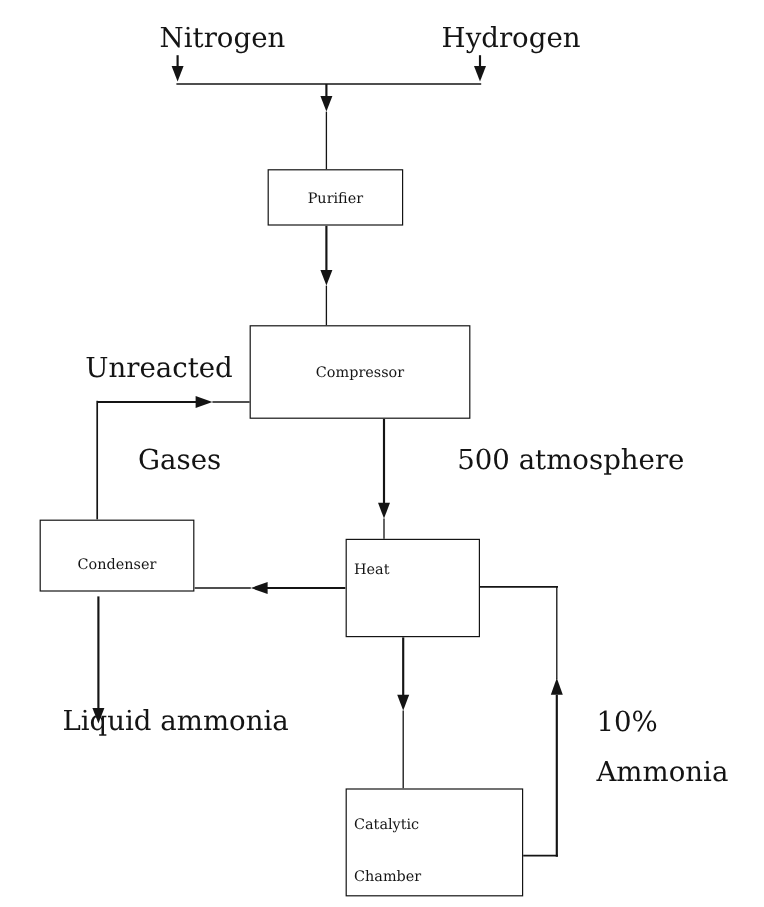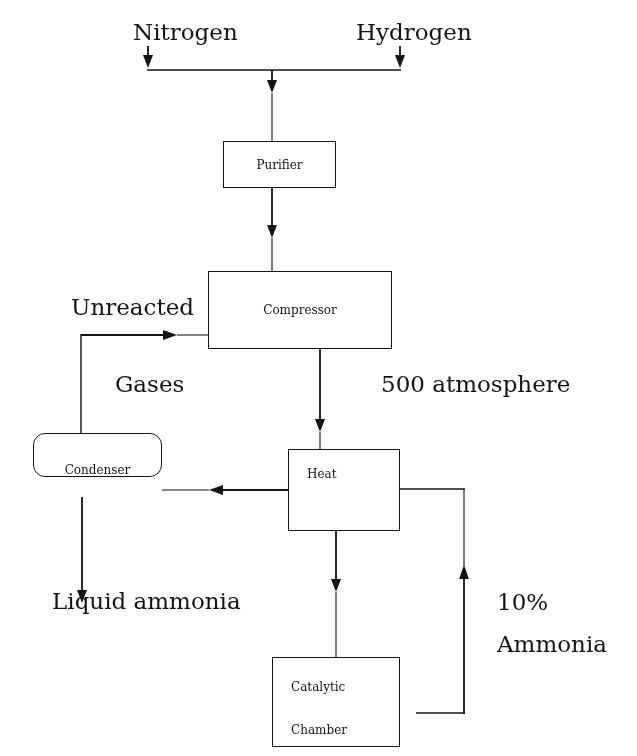--- a/index.html
+++ b/index.html
@@ -28,39 +28,39 @@
     border:1.5px solid var(--ink);
     box-sizing:border-box;
     font-size:12px;
     line-height:20px;
   }
   .node.center{
     display:flex;align-items:center;justify-content:center;
   }
   .node.twoline{
     line-height:43px;
-    padding-left:18px;
+    padding-left:6px;
   }
   .node.twoline span{display:block;white-space:nowrap;}
 
   .lbl{
     position:absolute;
     font-size:23px;
     line-height:20px;
     white-space:nowrap;
   }
 
   #node-purifier{left:223px;top:141px;width:113px;height:47px;}
   #node-compressor{left:208px;top:271px;width:184px;height:78px;}
-  #node-condenser{left:33px;top:433px;width:129px;height:44px;align-items:flex-start;padding-top:26px;justify-content:center;display:flex;border-radius:12px;}
+  #node-condenser{left:33px;top:433px;width:129px;height:60px;align-items:flex-start;padding-top:26px;justify-content:center;display:flex;}
   #node-heat-exchanger{left:288px;top:449px;width:112px;height:82px;padding-top:3px;}
-  #node-catalytic-chamber{left:272px;top:657px;width:128px;height:90px;padding-top:8px;}
+  #node-catalytic-chamber{left:288px;top:657px;width:148px;height:90px;padding-top:8px;}
 
   #lbl-nitrogen{left:133px;top:22px;}
-  #lbl-hydrogen{left:356px;top:22px;}
+  #lbl-hydrogen{left:368px;top:22px;}
   #lbl-unreacted{left:71px;top:297px;}
   #lbl-gases{left:115px;top:374px;}
   #lbl-pressure{left:337px;top:374px;margin-left:44px;}
   #lbl-liquid-ammonia{left:52px;top:591px;}
   #lbl-yield-pct{left:497px;top:592px;}
   #lbl-yield-ammonia{left:497px;top:634px;}
 </style>
 </head>
 <body>
 

